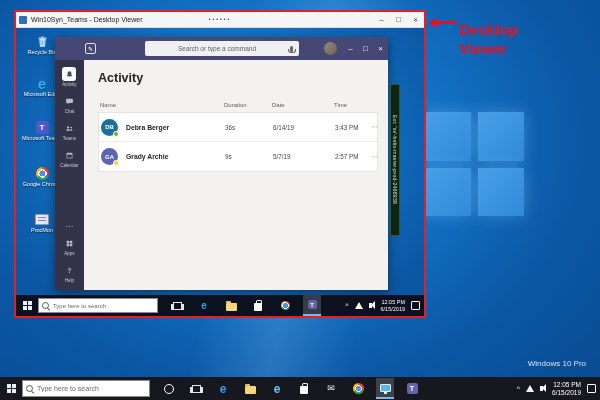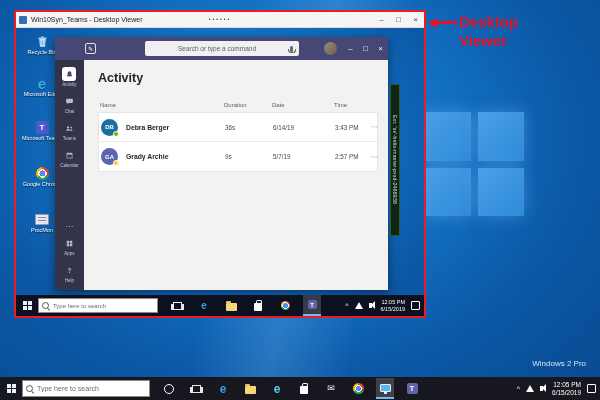--- a/index.html
+++ b/index.html
@@ -136,37 +136,37 @@
             padding-left:2px; border-bottom:1px solid #edebe9; background:#fff; }
   .vm-row:last-child { border-bottom:none; }
   .avatar { width:17px; height:17px; border-radius:50%; color:#fff; font-size:6px; font-weight:bold;
             display:flex; align-items:center; justify-content:center; position:relative; }
   .status { position:absolute; right:-1px; bottom:-1px; width:6px; height:6px; border-radius:50%; border:1px solid #fff; }
   .vm-name { font-size:6.8px; font-weight:bold; color:#252423; padding-left:5px; }
   .vm-val { font-size:6.3px; color:#484644; }
   .vm-more { font-size:7px; color:#605e5c; }
 
   
-  .callout-text { position:absolute; left:459px; top:13px; width:78px; font-size:15px; font-weight:800; line-height:1.25; }
+  .callout-text { position:absolute; left:459px; top:21px; width:78px; font-size:15px; font-weight:800; line-height:1.25; }
   .callout-arrow { position:absolute; left:436px; top:21px; width:21px; height:3px; background:#e81123; }
   .callout-arrow::before { content:''; position:absolute; left:-8px; top:-3.5px; width:0; height:0;
                            border-top:5px solid transparent; border-bottom:5px solid transparent;
                            border-right:9px solid #e81123; }
 </style>
 </head>
 <body>
 
 <div class="beam"></div>
 <div class="wall-logo">
   <span></span>
     <span></span>
   <span></span>
     <span></span>
 </div>
-<div class="watermark">Windows 2 Pro</div>
+<div class="watermark">Windows 10 Pro</div>
 
 <div class="viewer">
   <div class="v-titlebar">
     <span class="v-appicon"></span>
     <span class="v-title">Win10Syn_Teams - Desktop Viewer</span>
     <span class="v-grip">••••••</span>
     <span class="v-controls">
       <span>–</span>
       <span>□</span>
       <span>×</span>

